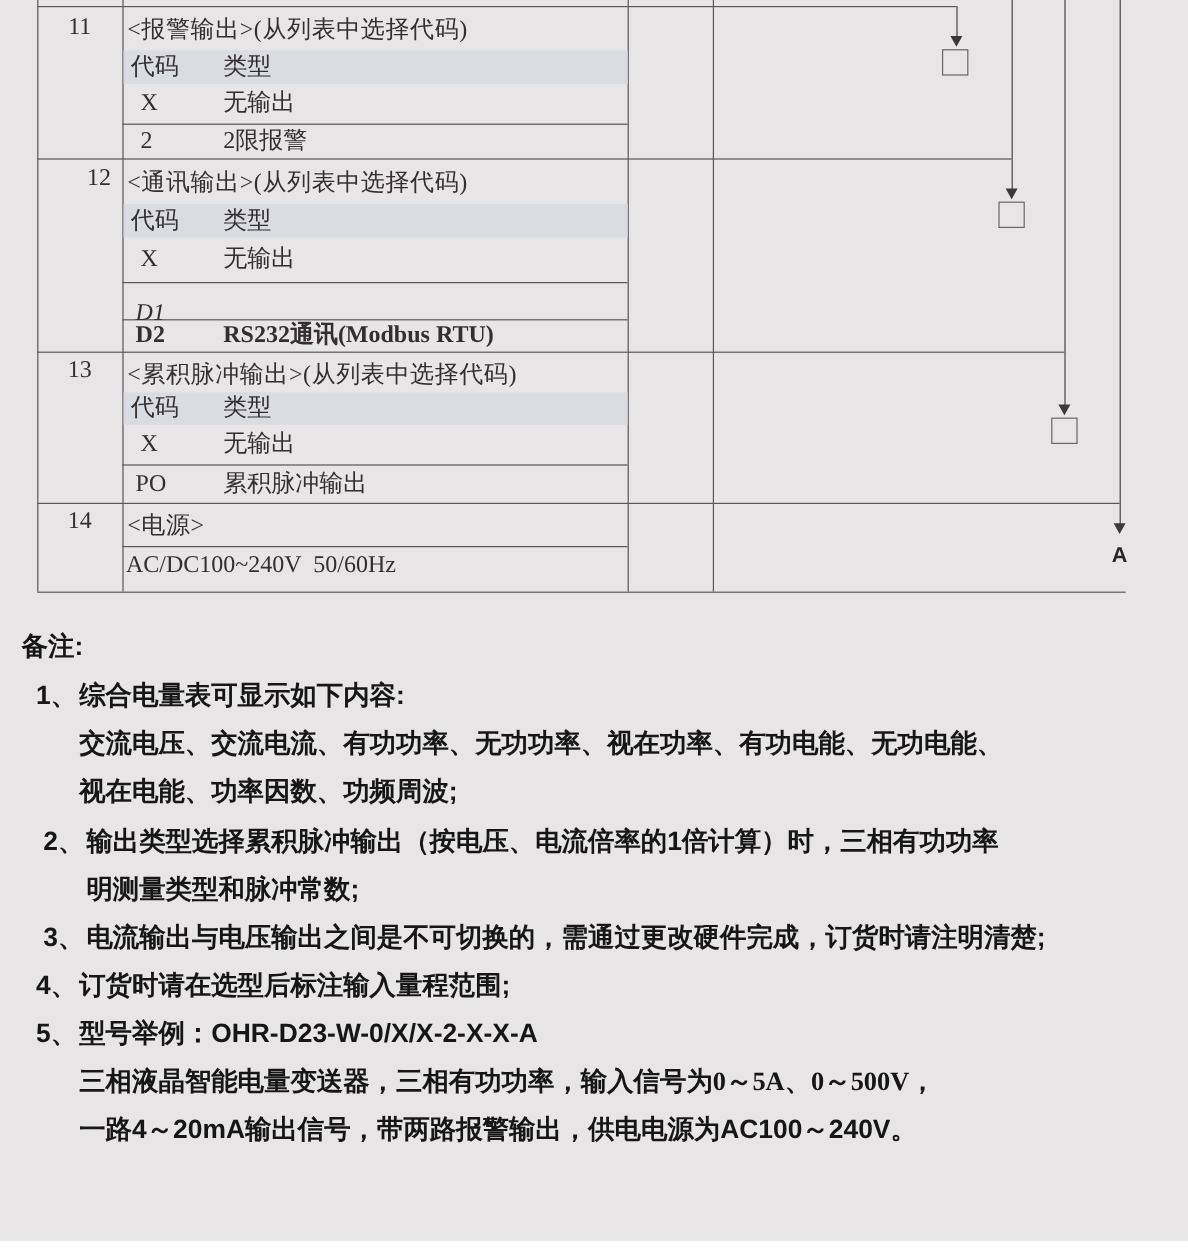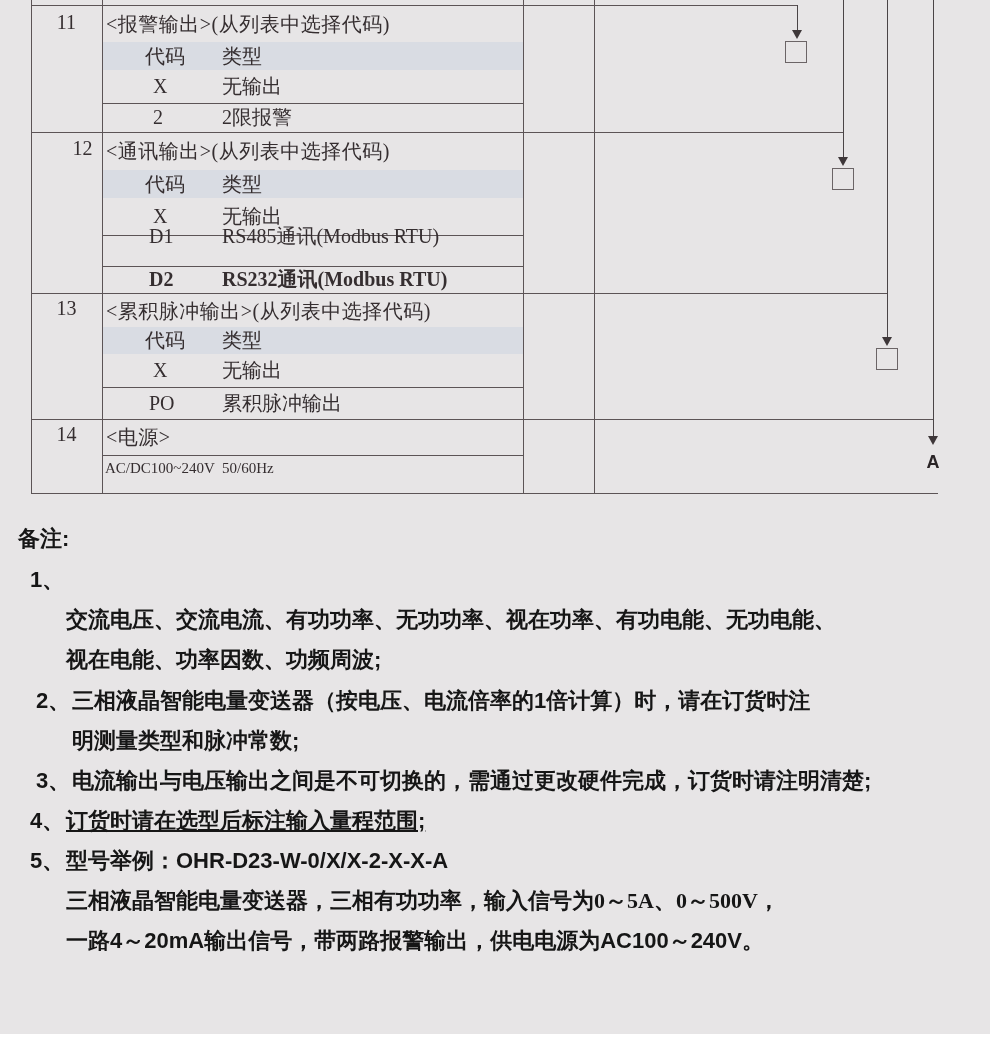--- a/index.html
+++ b/index.html
@@ -6,25 +6,25 @@
   .page{position:relative;width:990px;height:1046px;background:#ffffff;overflow:hidden;}
   .gray{position:absolute;left:0;top:0;width:990px;height:1034px;background:#e7e5e6;}
   .hl{position:absolute;height:1px;background:#5c5456;}
   .vl{position:absolute;width:1px;background:#5c5456;}
   .band{position:absolute;background:#d9dce3;}
   .sq{position:absolute;width:20px;height:20px;border:1px solid #6b6466;background:transparent;}
   .arr{position:absolute;width:0;height:0;border-left:5px solid transparent;border-right:5px solid transparent;border-top:9px solid #3e3739;}
   .tserif{font-family:"Liberation Serif","DejaVu Serif",serif;color:#352e30;}
   .rownum{position:absolute;left:31px;width:71px;text-align:center;font-size:20px;}
   .title{position:absolute;left:106px;font-size:20px;letter-spacing:0.5px;}
-  .subrow{position:absolute;left:102px;width:415px;font-size:20px;margin-left:36px;}
+  .subrow{position:absolute;left:102px;width:415px;font-size:20px;}
   .subrow .c{position:absolute;left:15px;}
   .subrow .ch{position:absolute;left:7px;}
   .subrow .t{position:absolute;left:84px;}
-  .spec{position:absolute;left:105px;font-size:15px;white-space:pre;}
+  .spec{position:absolute;left:105px;font-size:20px;white-space:pre;}
   .acode{position:absolute;left:922px;top:452px;width:22px;text-align:center;
          font-family:"Liberation Sans","DejaVu Sans",sans-serif;font-size:18px;font-weight:600;color:#2a2426;}
   .note{position:absolute;font-family:"Liberation Sans","DejaVu Sans",sans-serif;
         font-size:22px;font-weight:600;color:#161616;white-space:nowrap;}
 </style>
 </head>
 <body>
 
 <div class="page">
   <div class="gray"></div>
@@ -87,23 +87,22 @@
 
   <div class="title tserif" style="top:138px;">&lt;通讯输出&gt;(从列表中选择代码)</div>
   <div class="subrow tserif" style="top:170px;height:28px;line-height:28px;">
     <span class="ch">代码</span>
     <span class="t">类型</span>
   </div>
   <div class="subrow tserif" style="top:198px;height:37px;line-height:37px;">
     <span class="c">X</span>
     <span class="t">无输出</span>
   </div>
-  <div class="subrow tserif" style="top:221px;height:31px;line-height:31px;">
+  <div class="subrow tserif" style="top:246px;height:31px;line-height:31px;font-style:italic;">
     <span class="c" style="left:11px;">D1</span>
-    <span class="t">RS485通讯(Modbus RTU)</span>
   </div>
   <div class="subrow tserif" style="top:266px;height:27px;line-height:27px;font-weight:bold;">
     <span class="c" style="left:11px;">D2</span>
     <span class="t">RS232通讯(Modbus RTU)</span>
   </div>
 
   <div class="title tserif" style="top:298px;text-align:center;">&lt;累积脉冲输出&gt;(从列表中选择代码)</div>
   <div class="subrow tserif" style="top:327px;height:27px;line-height:27px;">
     <span class="ch">代码</span>
     <span class="t">类型</span>
@@ -116,30 +115,31 @@
     <span class="c" style="left:11px;">PO</span>
     <span class="t">累积脉冲输出</span>
   </div>
 
   <div class="title tserif" style="top:424px;">&lt;电源&gt;</div>
   <div class="spec tserif" style="top:460px;">AC/DC100~240V  50/60Hz</div>
 
   <div class="note" style="left:18px;top:524px;">备注:</div>
 
   <div class="note" style="left:30px;top:565px;">1、</div>
+  <div class="note" style="left:66px;top:565px;">综合电量表可显示如下内容:</div>
   <div class="note" style="left:66px;top:605px;">交流电压、交流电流、有功功率、无功功率、视在功率、有功电能、无功电能、</div>
   <div class="note" style="left:66px;top:645px;">视在电能、功率因数、功频周波;</div>
 
   <div class="note" style="left:36px;top:686px;">2、</div>
-  <div class="note" style="left:72px;top:686px;">三相液晶智能电量变送器（按电压、电流倍率的1倍计算）时，请在订货时注</div>
+  <div class="note" style="left:72px;top:686px;">输出类型选择累积脉冲输出（按电压、电流倍率的1倍计算）时，三相有功功率</div>
   <div class="note" style="left:72px;top:726px;">明测量类型和脉冲常数;</div>
 
   <div class="note" style="left:36px;top:766px;">3、</div>
   <div class="note" style="left:72px;top:766px;">电流输出与电压输出之间是不可切换的，需通过更改硬件完成，订货时请注明清楚;</div>
 
   <div class="note" style="left:30px;top:806px;">4、</div>
-  <div class="note" style="left:66px;top:806px;text-decoration:underline;">订货时请在选型后标注输入量程范围;</div>
+  <div class="note" style="left:66px;top:806px;">订货时请在选型后标注输入量程范围;</div>
 
   <div class="note" style="left:30px;top:846px;">5、</div>
   <div class="note" style="left:66px;top:846px;">型号举例：OHR-D23-W-0/X/X-2-X-X-A</div>
   <div class="note" style="left:66px;top:886px;font-family:Liberation Serif, serif;">三相液晶智能电量变送器，三相有功功率，输入信号为0～5A、0～500V，</div>
   <div class="note" style="left:66px;top:926px;">一路4～20mA输出信号，带两路报警输出，供电电源为AC100～240V。</div>
 </div>
 
 </body></html>

